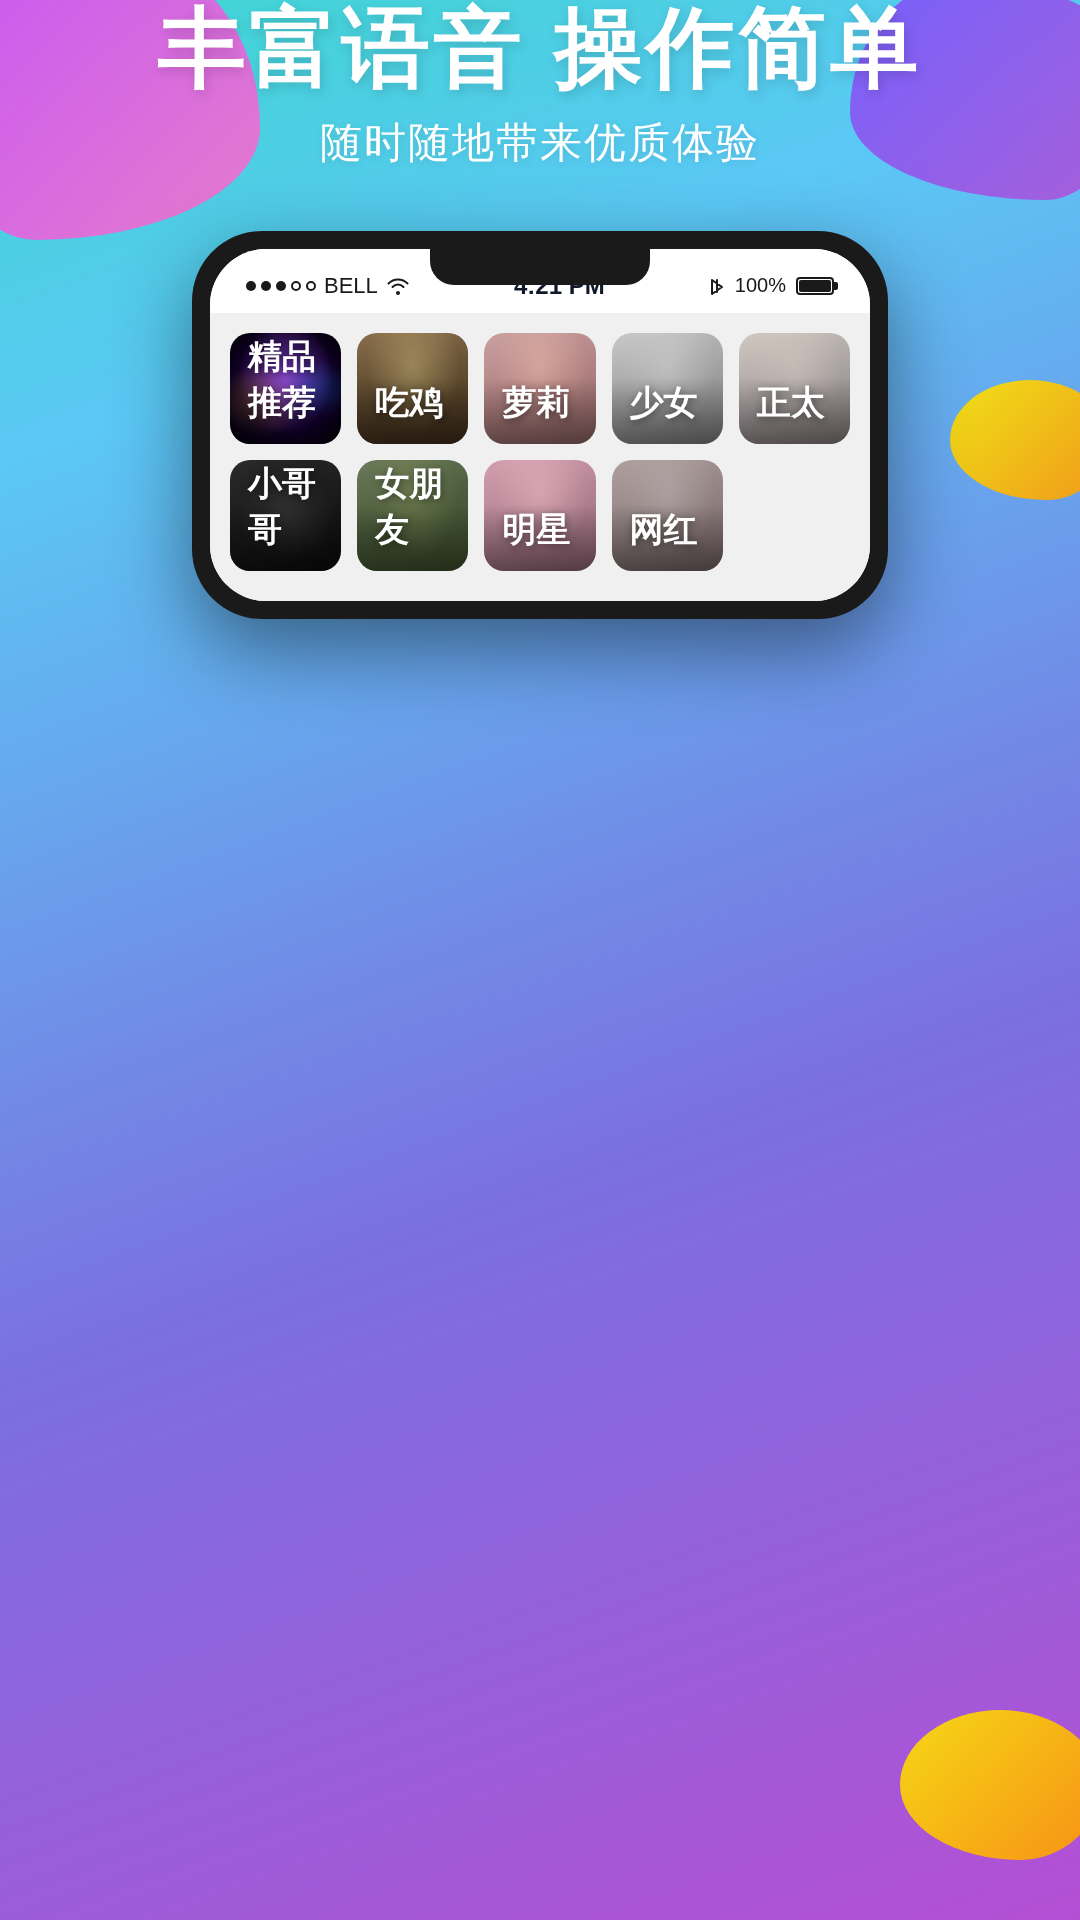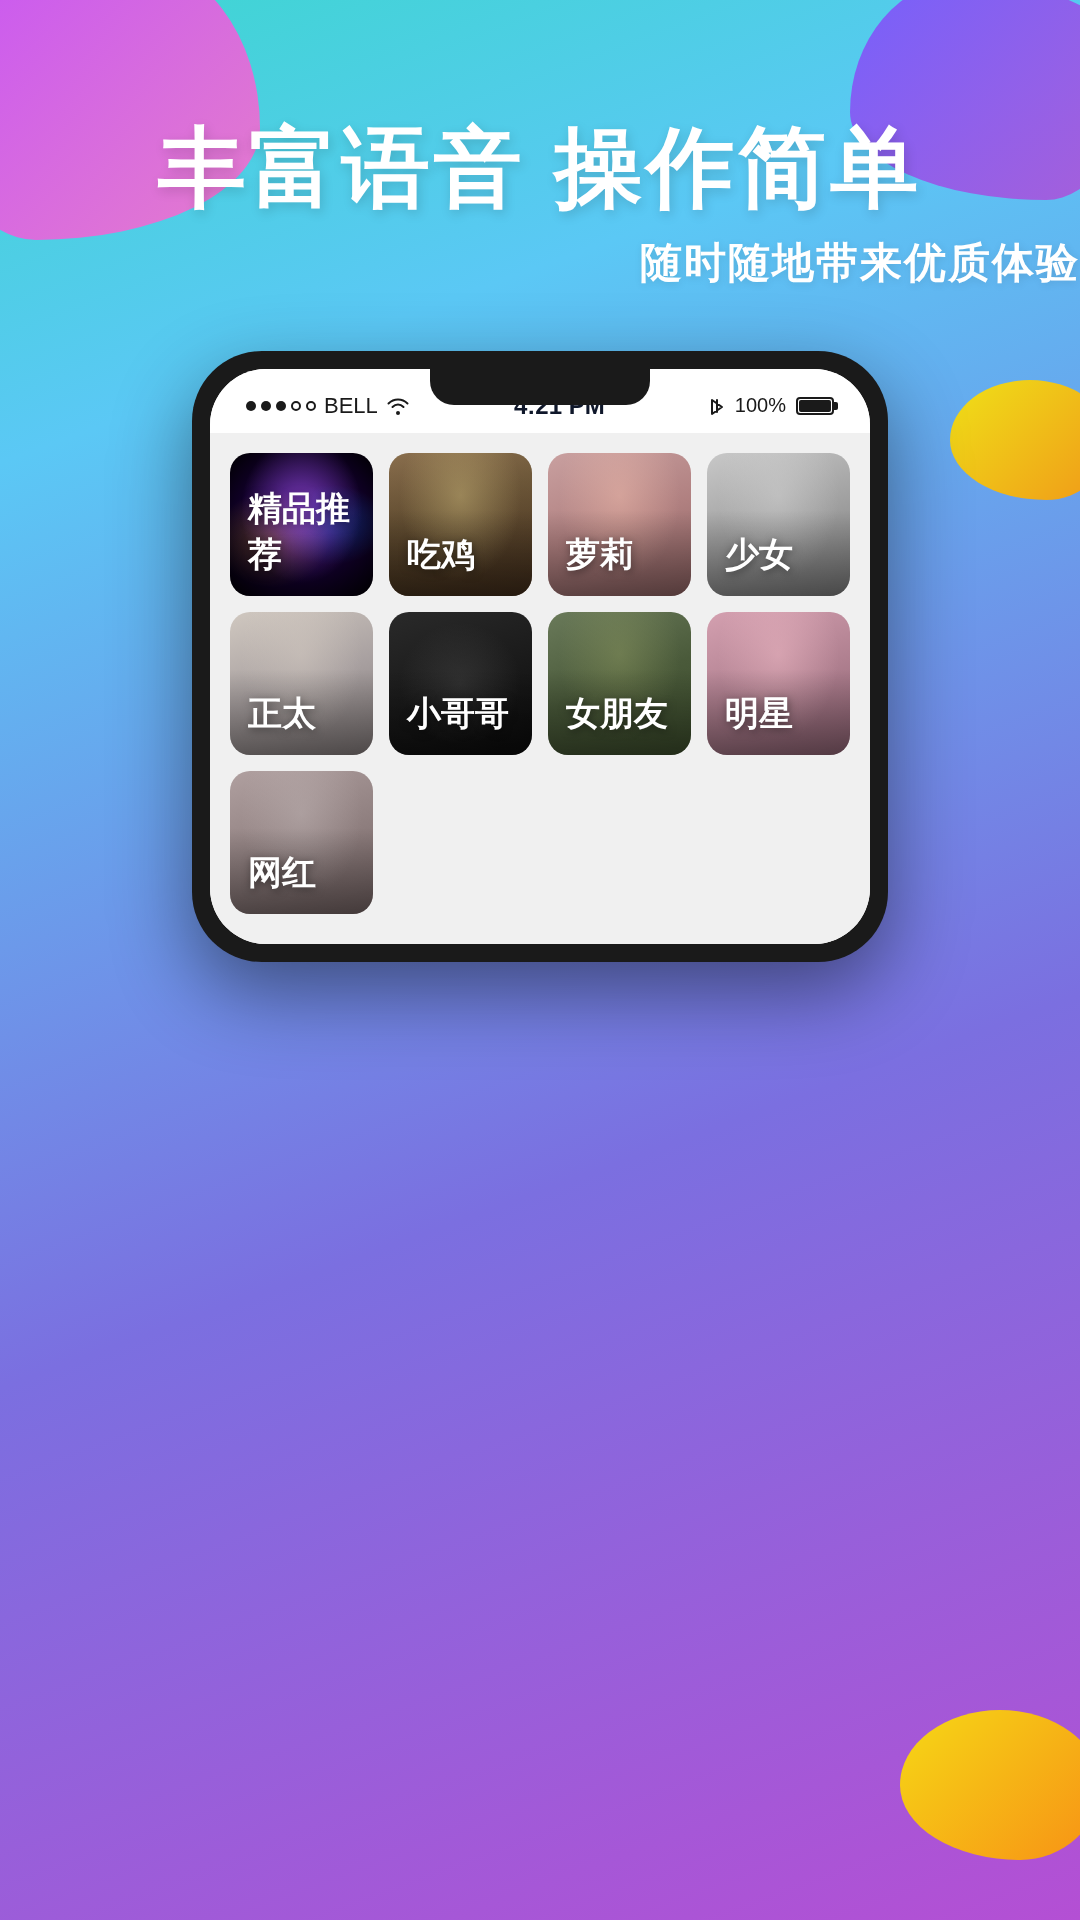--- a/index.html
+++ b/index.html
@@ -57,38 +57,36 @@
       border-radius: 50% 50% 40% 60% / 50% 50% 50% 50%;
       opacity: 0.9;
       z-index: 1;
     }
 
     
     .header-section {
       position: relative;
       z-index: 2;
       text-align: center;
-      padding-top: 120px;
     }
     .main-title {
       color: #ffffff;
       font-size: 88px;
       font-weight: 900;
       letter-spacing: 4px;
       text-shadow: 2px 4px 12px rgba(0,0,0,0.15);
       line-height: 1.1;
     }
     .sub-title {
       color: #ffffff;
       font-size: 42px;
-      font-weight: 700;
+      font-weight: 400;
       margin-top: 18px;
       letter-spacing: 2px;
       text-shadow: 1px 2px 8px rgba(0,0,0,0.1);
-      text-align: right;
     }
 
     
     .phone-wrapper {
       position: relative;
       z-index: 2;
       display: flex;
       justify-content: center;
       margin-top: 60px;
     }
@@ -182,21 +180,21 @@
       border-radius: 2px;
     }
 
     
     .app-content {
       background: #f0f0f0;
       padding: 20px 20px 0 20px;
     }
     .grid-container {
       display: grid;
-      grid-template-columns: repeat(4, 1fr);
+      grid-template-columns: repeat(5, 1fr);
       gap: 16px;
     }
     .grid-item {
       border-radius: 20px;
       overflow: hidden;
       position: relative;
       aspect-ratio: 1/1;
       cursor: pointer;
     }
     .grid-item-bg {

